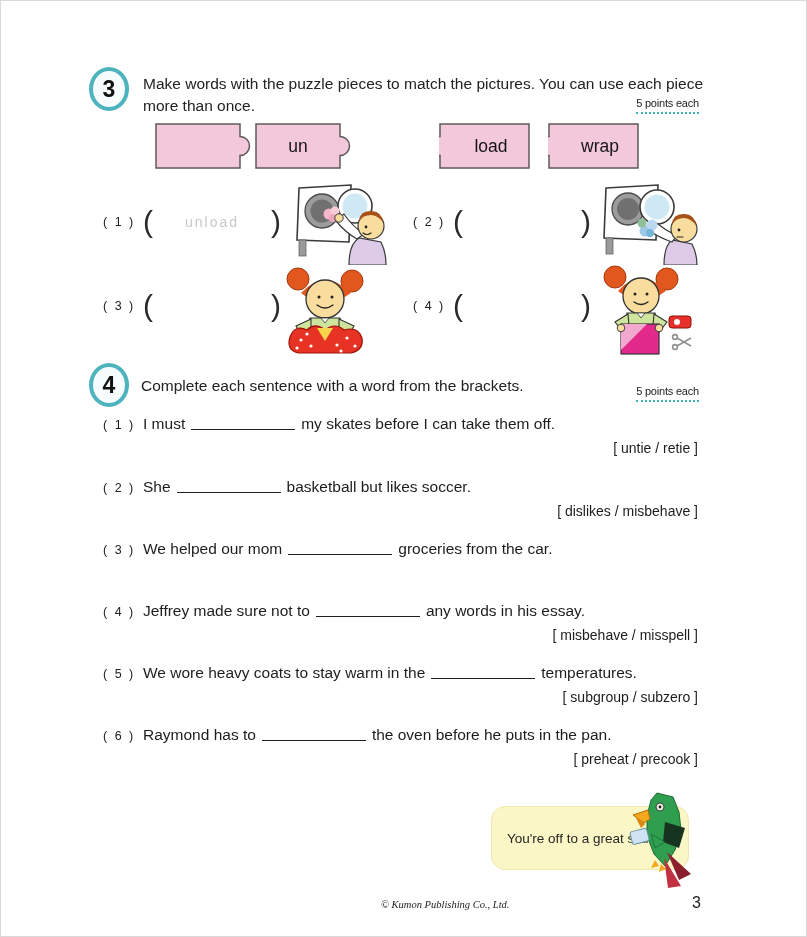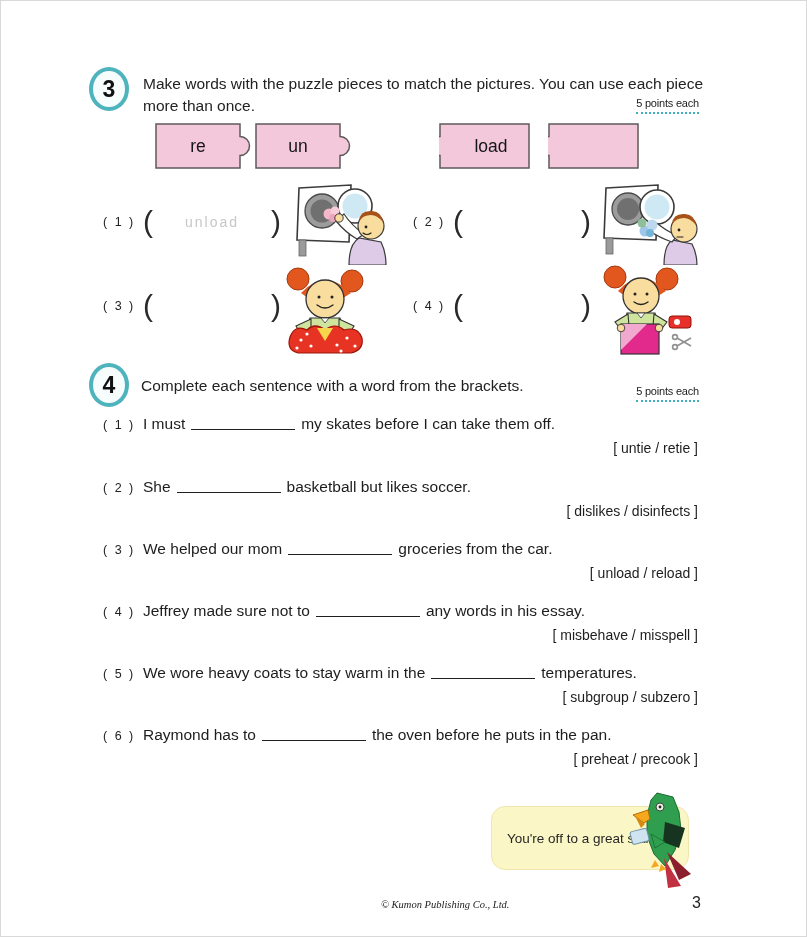--- a/index.html
+++ b/index.html
@@ -81,41 +81,41 @@
   </div>
 
   <div class="instruction" style="left:142px; top:72px; width:562px;">Make words with the puzzle pieces to match the pictures. You can use each piece more than once.</div>
 
   <div class="points" style="right:107px; top:96px;">5 points each</div>
 
   <div class="piece tab-right" style="left:154px; top:122px;">
     <svg width="100" height="46" viewBox="0 0 100 46">
       <path d="M1,1 L85,1 L85,13.5 A9.5,9.5 0 0 1 85,32.5 L85,45 L1,45 Z" fill="#f3c8da" stroke="#5f5a5a" stroke-width="1.5"></path>
     </svg>
-    <span class="lbl">re</span>
   </div>
 
   <div class="piece tab-right" style="left:254px; top:122px;">
     <svg width="100" height="46" viewBox="0 0 100 46">
       <path d="M1,1 L85,1 L85,13.5 A9.5,9.5 0 0 1 85,32.5 L85,45 L1,45 Z" fill="#f3c8da" stroke="#5f5a5a" stroke-width="1.5"></path>
     </svg>
     <span class="lbl">un</span>
   </div>
 
   <div class="piece notch-left" style="left:438px; top:122px;">
     <svg width="92" height="46" viewBox="0 0 92 46">
       <path d="M1,1 L90,1 L90,45 L1,45 L1,32.5 A9.5,9.5 0 0 1 1,13.5 Z" fill="#f3c8da" stroke="#5f5a5a" stroke-width="1.5"></path>
     </svg>
     <span class="lbl">load</span>
   </div>
 
   <div class="piece notch-left" style="left:547px; top:122px;">
     <svg width="92" height="46" viewBox="0 0 92 46">
       <path d="M1,1 L90,1 L90,45 L1,45 L1,32.5 A9.5,9.5 0 0 1 1,13.5 Z" fill="#f3c8da" stroke="#5f5a5a" stroke-width="1.5"></path>
     </svg>
+    <span class="lbl">wrap</span>
   </div>
 
   <div class="s3item" style="left:102px; top:198px;">
     <span class="inum">( 1 )</span>
     <span class="bigparen">(</span>
     <span class="ansbox"><span class="ans">unload</span></span>
     <span class="bigparen">)</span>
   </div>
 
   <svg class="pic" style="left:288px; top:181px;" width="103" height="83" viewBox="0 0 103 83">
@@ -241,29 +241,28 @@
       <span><span>I must</span><span class="blank"></span><span>my skates before I can take them off.</span></span>
     </div>
     <div class="choices">[ untie / retie ]</div>
   </div>
 
   <div class="s4row" style="top:477px;">
     <div class="sentence">
       <span class="inum">( 2 )</span>
       <span><span>She</span><span class="blank"></span><span>basketball but likes soccer.</span></span>
     </div>
-    <div class="choices">[ dislikes / disinfects ]</div>
+    <div class="choices">[ dislikes / misbehave ]</div>
   </div>
 
   <div class="s4row" style="top:539px;">
     <div class="sentence">
       <span class="inum">( 3 )</span>
       <span><span>We helped our mom</span><span class="blank"></span><span>groceries from the car.</span></span>
     </div>
-    <div class="choices">[ unload / reload ]</div>
   </div>
 
   <div class="s4row" style="top:601px;">
     <div class="sentence">
       <span class="inum">( 4 )</span>
       <span><span>Jeffrey made sure not to</span><span class="blank"></span><span>any words in his essay.</span></span>
     </div>
     <div class="choices">[ misbehave / misspell ]</div>
   </div>
 

